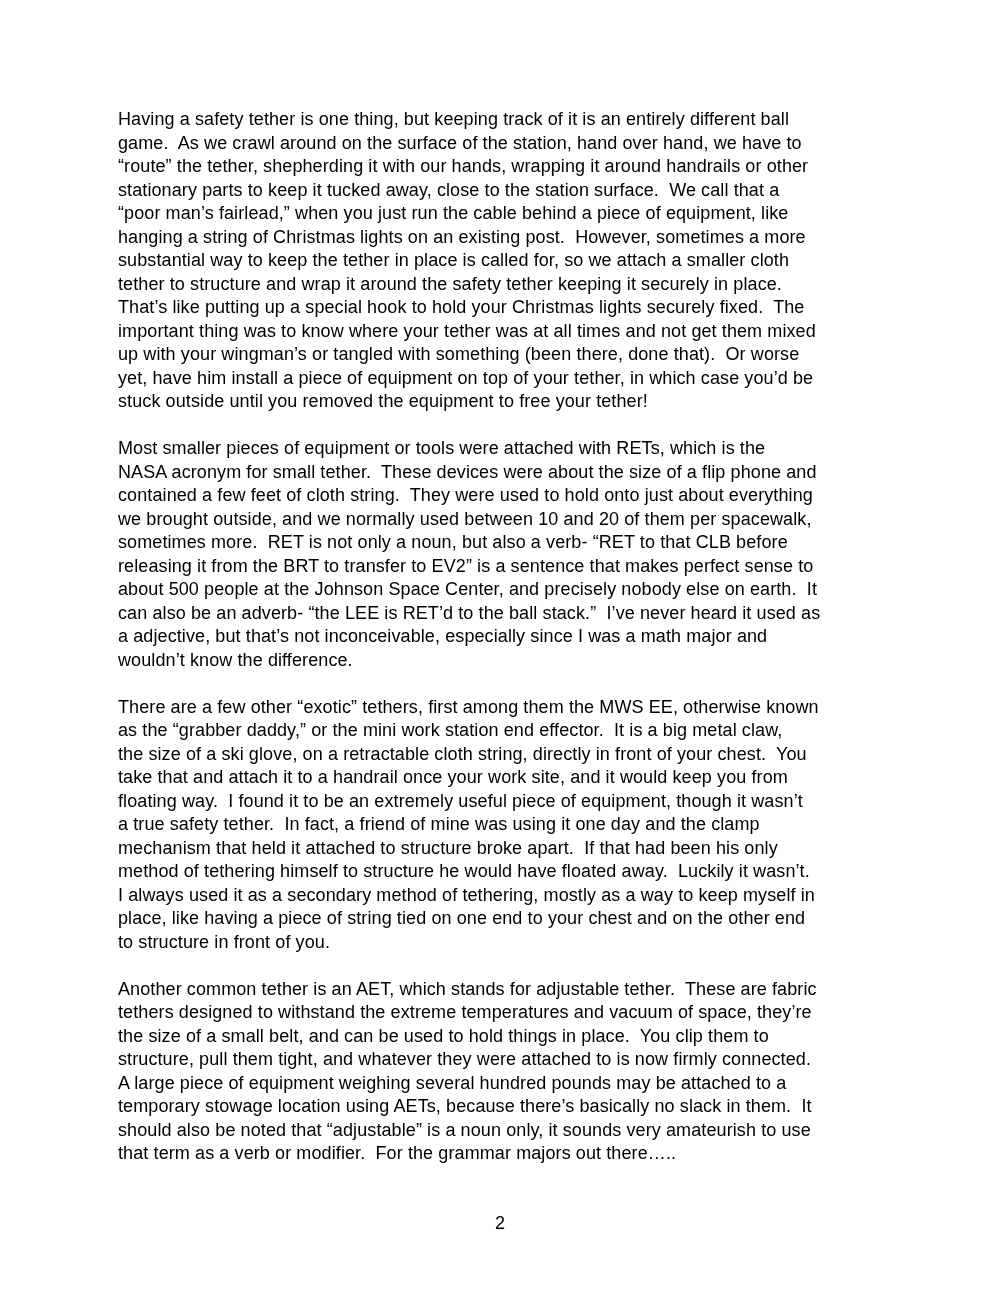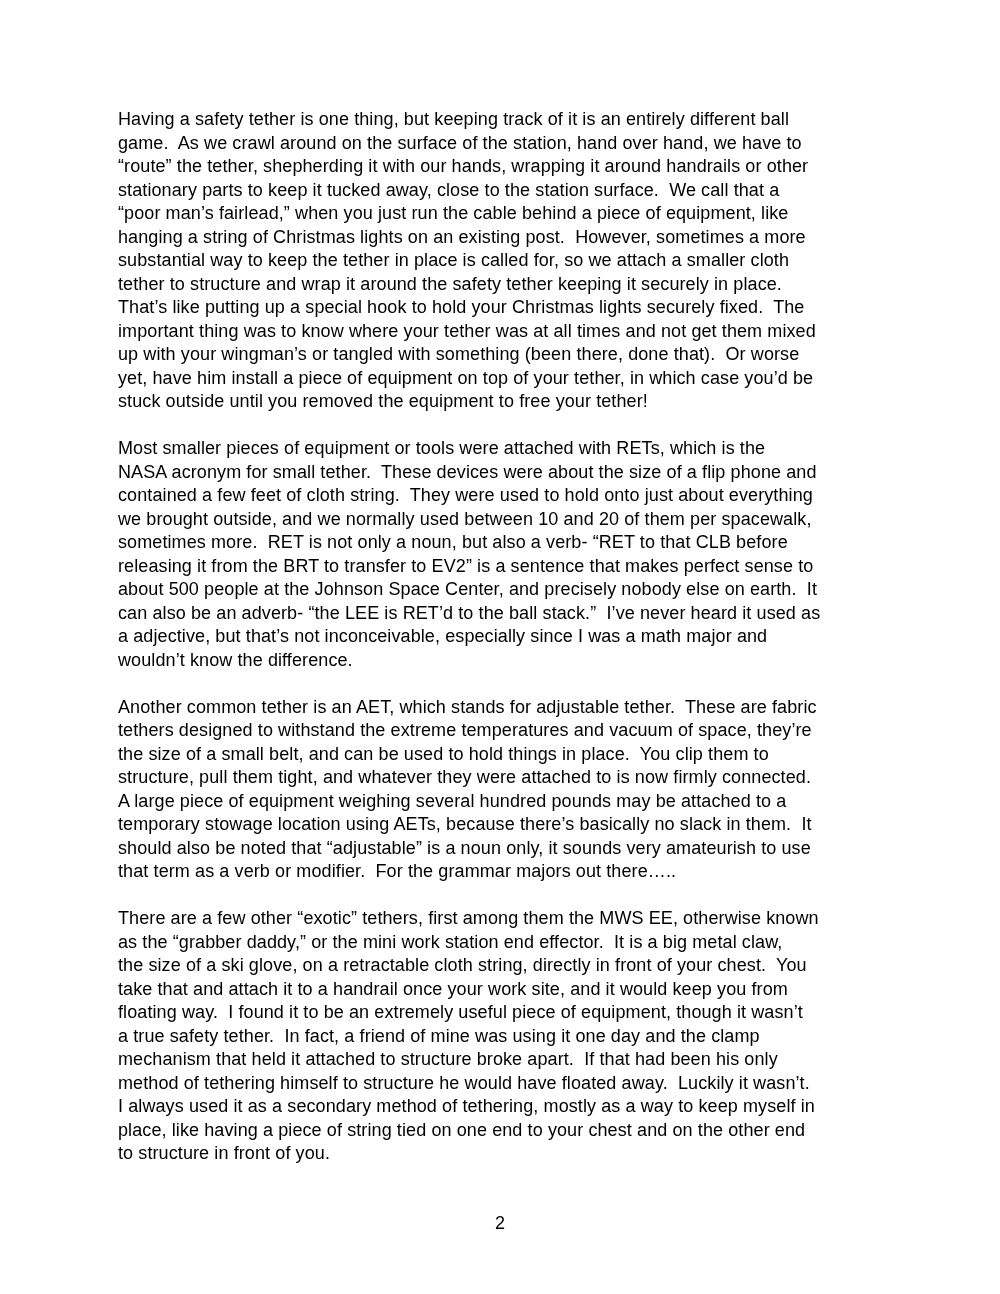--- a/index.html
+++ b/index.html
@@ -65,36 +65,36 @@
     <p class="para">Most smaller pieces of equipment or tools were attached with RETs, which is the
 NASA acronym for small tether.  These devices were about the size of a flip phone and
 contained a few feet of cloth string.  They were used to hold onto just about everything
 we brought outside, and we normally used between 10 and 20 of them per spacewalk,
 sometimes more.  RET is not only a noun, but also a verb- “RET to that CLB before
 releasing it from the BRT to transfer to EV2” is a sentence that makes perfect sense to
 about 500 people at the Johnson Space Center, and precisely nobody else on earth.  It
 can also be an adverb- “the LEE is RET’d to the ball stack.”  I’ve never heard it used as
 a adjective, but that’s not inconceivable, especially since I was a math major and
 wouldn’t know the difference.</p>
-    <p class="para">Another common tether is an AET, which stands for adjustable tether.  These are fabric
-tethers designed to withstand the extreme temperatures and vacuum of space, they’re
-the size of a small belt, and can be used to hold things in place.  You clip them to
-structure, pull them tight, and whatever they were attached to is now firmly connected.
-A large piece of equipment weighing several hundred pounds may be attached to a
-temporary stowage location using AETs, because there’s basically no slack in them.  It
-should also be noted that “adjustable” is a noun only, it sounds very amateurish to use
-that term as a verb or modifier.  For the grammar majors out there…..</p>
     <p class="para">There are a few other “exotic” tethers, first among them the MWS EE, otherwise known
 as the “grabber daddy,” or the mini work station end effector.  It is a big metal claw,
 the size of a ski glove, on a retractable cloth string, directly in front of your chest.  You
 take that and attach it to a handrail once your work site, and it would keep you from
 floating way.  I found it to be an extremely useful piece of equipment, though it wasn’t
 a true safety tether.  In fact, a friend of mine was using it one day and the clamp
 mechanism that held it attached to structure broke apart.  If that had been his only
 method of tethering himself to structure he would have floated away.  Luckily it wasn’t.
 I always used it as a secondary method of tethering, mostly as a way to keep myself in
 place, like having a piece of string tied on one end to your chest and on the other end
 to structure in front of you.</p>
+    <p class="para">Another common tether is an AET, which stands for adjustable tether.  These are fabric
+tethers designed to withstand the extreme temperatures and vacuum of space, they’re
+the size of a small belt, and can be used to hold things in place.  You clip them to
+structure, pull them tight, and whatever they were attached to is now firmly connected.
+A large piece of equipment weighing several hundred pounds may be attached to a
+temporary stowage location using AETs, because there’s basically no slack in them.  It
+should also be noted that “adjustable” is a noun only, it sounds very amateurish to use
+that term as a verb or modifier.  For the grammar majors out there…..</p>
   </div>
   <div class="page-footer">
     <span class="page-number">2</span>
   </div>
 </div>
 
 </body></html>

